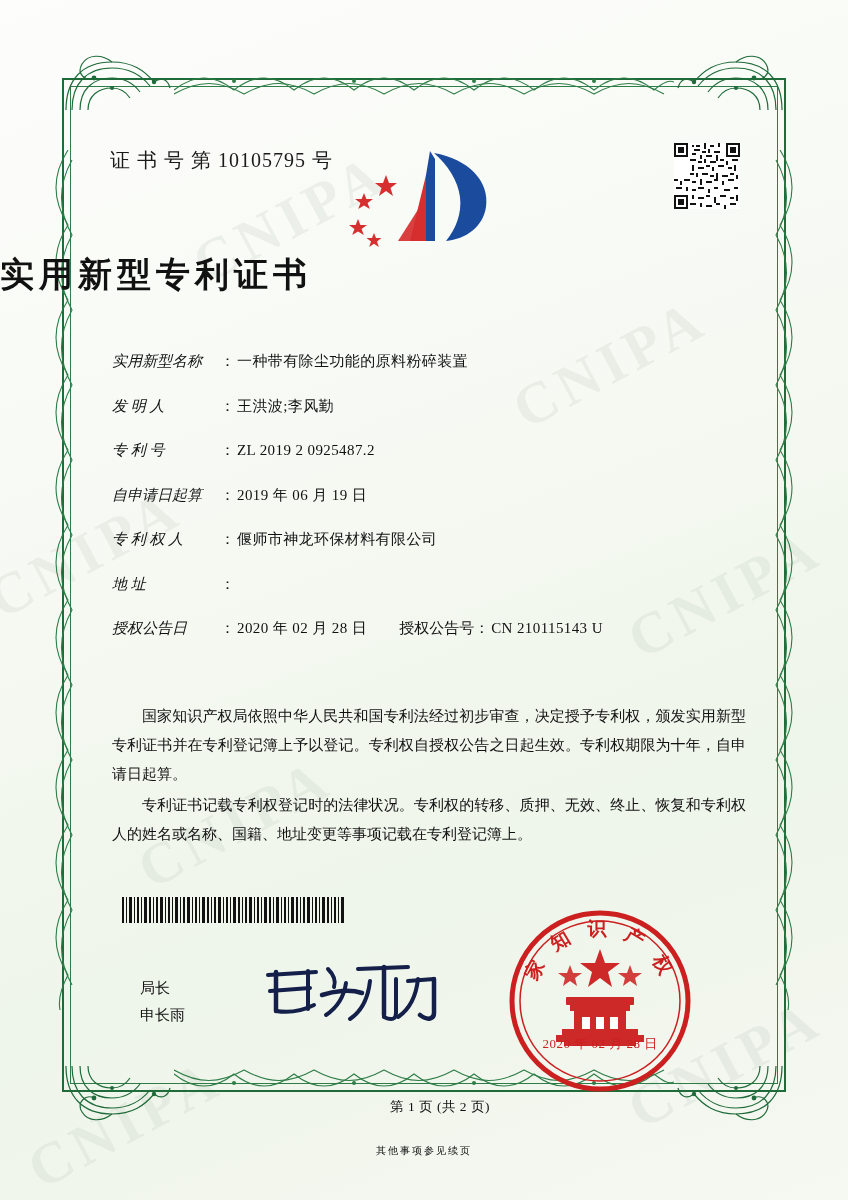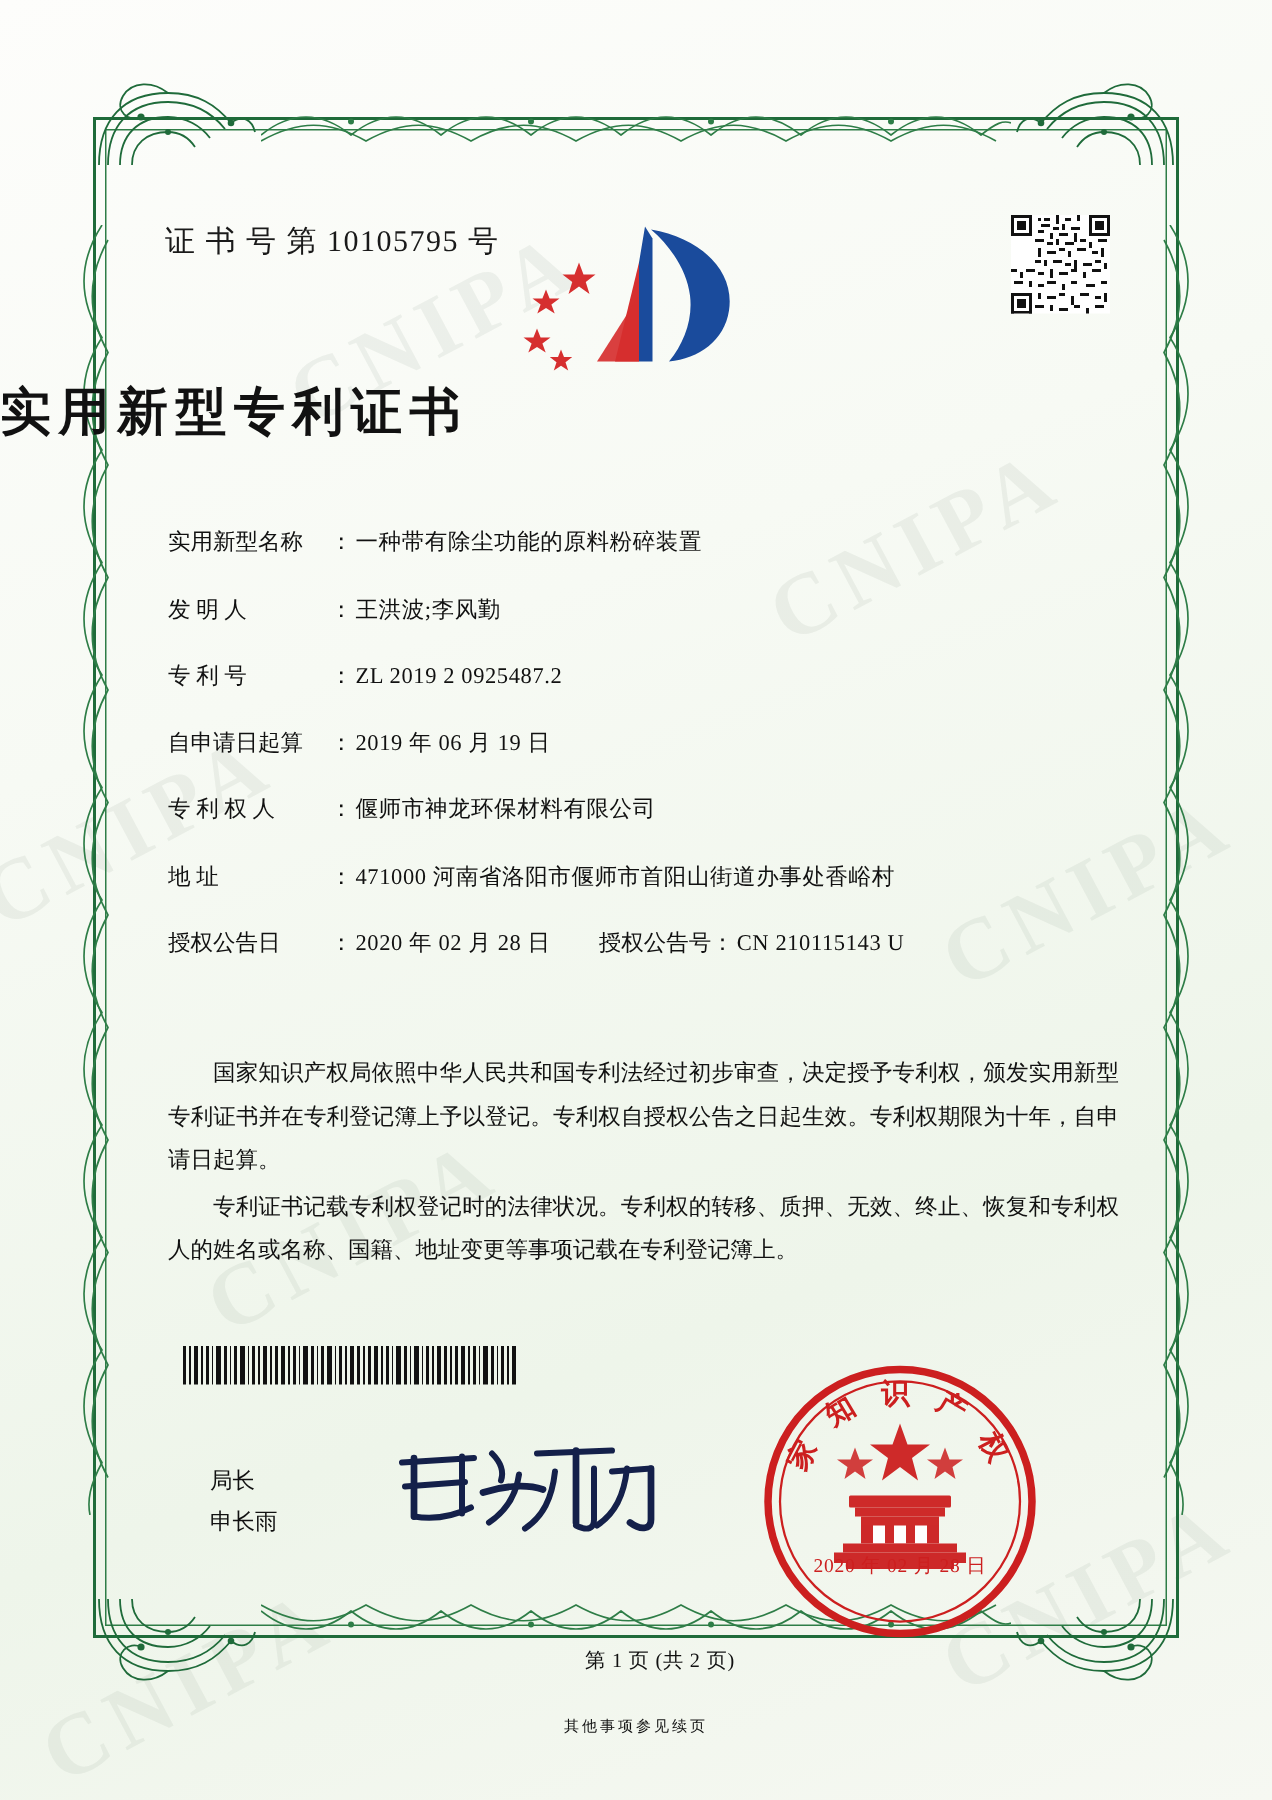--- a/index.html
+++ b/index.html
@@ -141,20 +141,21 @@
   .field-row {
     display: flex;
     align-items: baseline;
     margin-bottom: 25.5px;
     white-space: nowrap;
   }
   .field-label {
     width: 108px;
     flex: 0 0 108px;
     letter-spacing: 0px;
+    font-style: italic;
   }
   .field-label.spread {
     display: inline-flex;
     justify-content: space-between;
     text-align: center;
   }
   .field-sep { margin-right: 2px; }
   .field-value { letter-spacing: 0.4px; text-align: center; }
   .field-row.dual .second-label {
     margin-left: 32px;
@@ -508,21 +509,20 @@
 
     <div class="field-row">
       <span class="field-label spread">专 利 权 人</span>
       <span class="field-sep">：</span>
       <span class="field-value">偃师市神龙环保材料有限公司</span>
     </div>
 
     <div class="field-row">
       <span class="field-label spread">地 址</span>
       <span class="field-sep">：</span>
-      <span class="field-value">471000 河南省洛阳市偃师市首阳山街道办事处香峪村</span>
     </div>
 
     <div class="field-row dual">
       <span class="field-label">授权公告日</span>
       <span class="field-sep">：</span>
       <span class="field-value">2020 年 02 月 28 日</span>
       <span class="second-label">授权公告号</span>
       <span class="field-sep">：</span>
       <span class="field-value">CN 210115143 U</span>
     </div>

